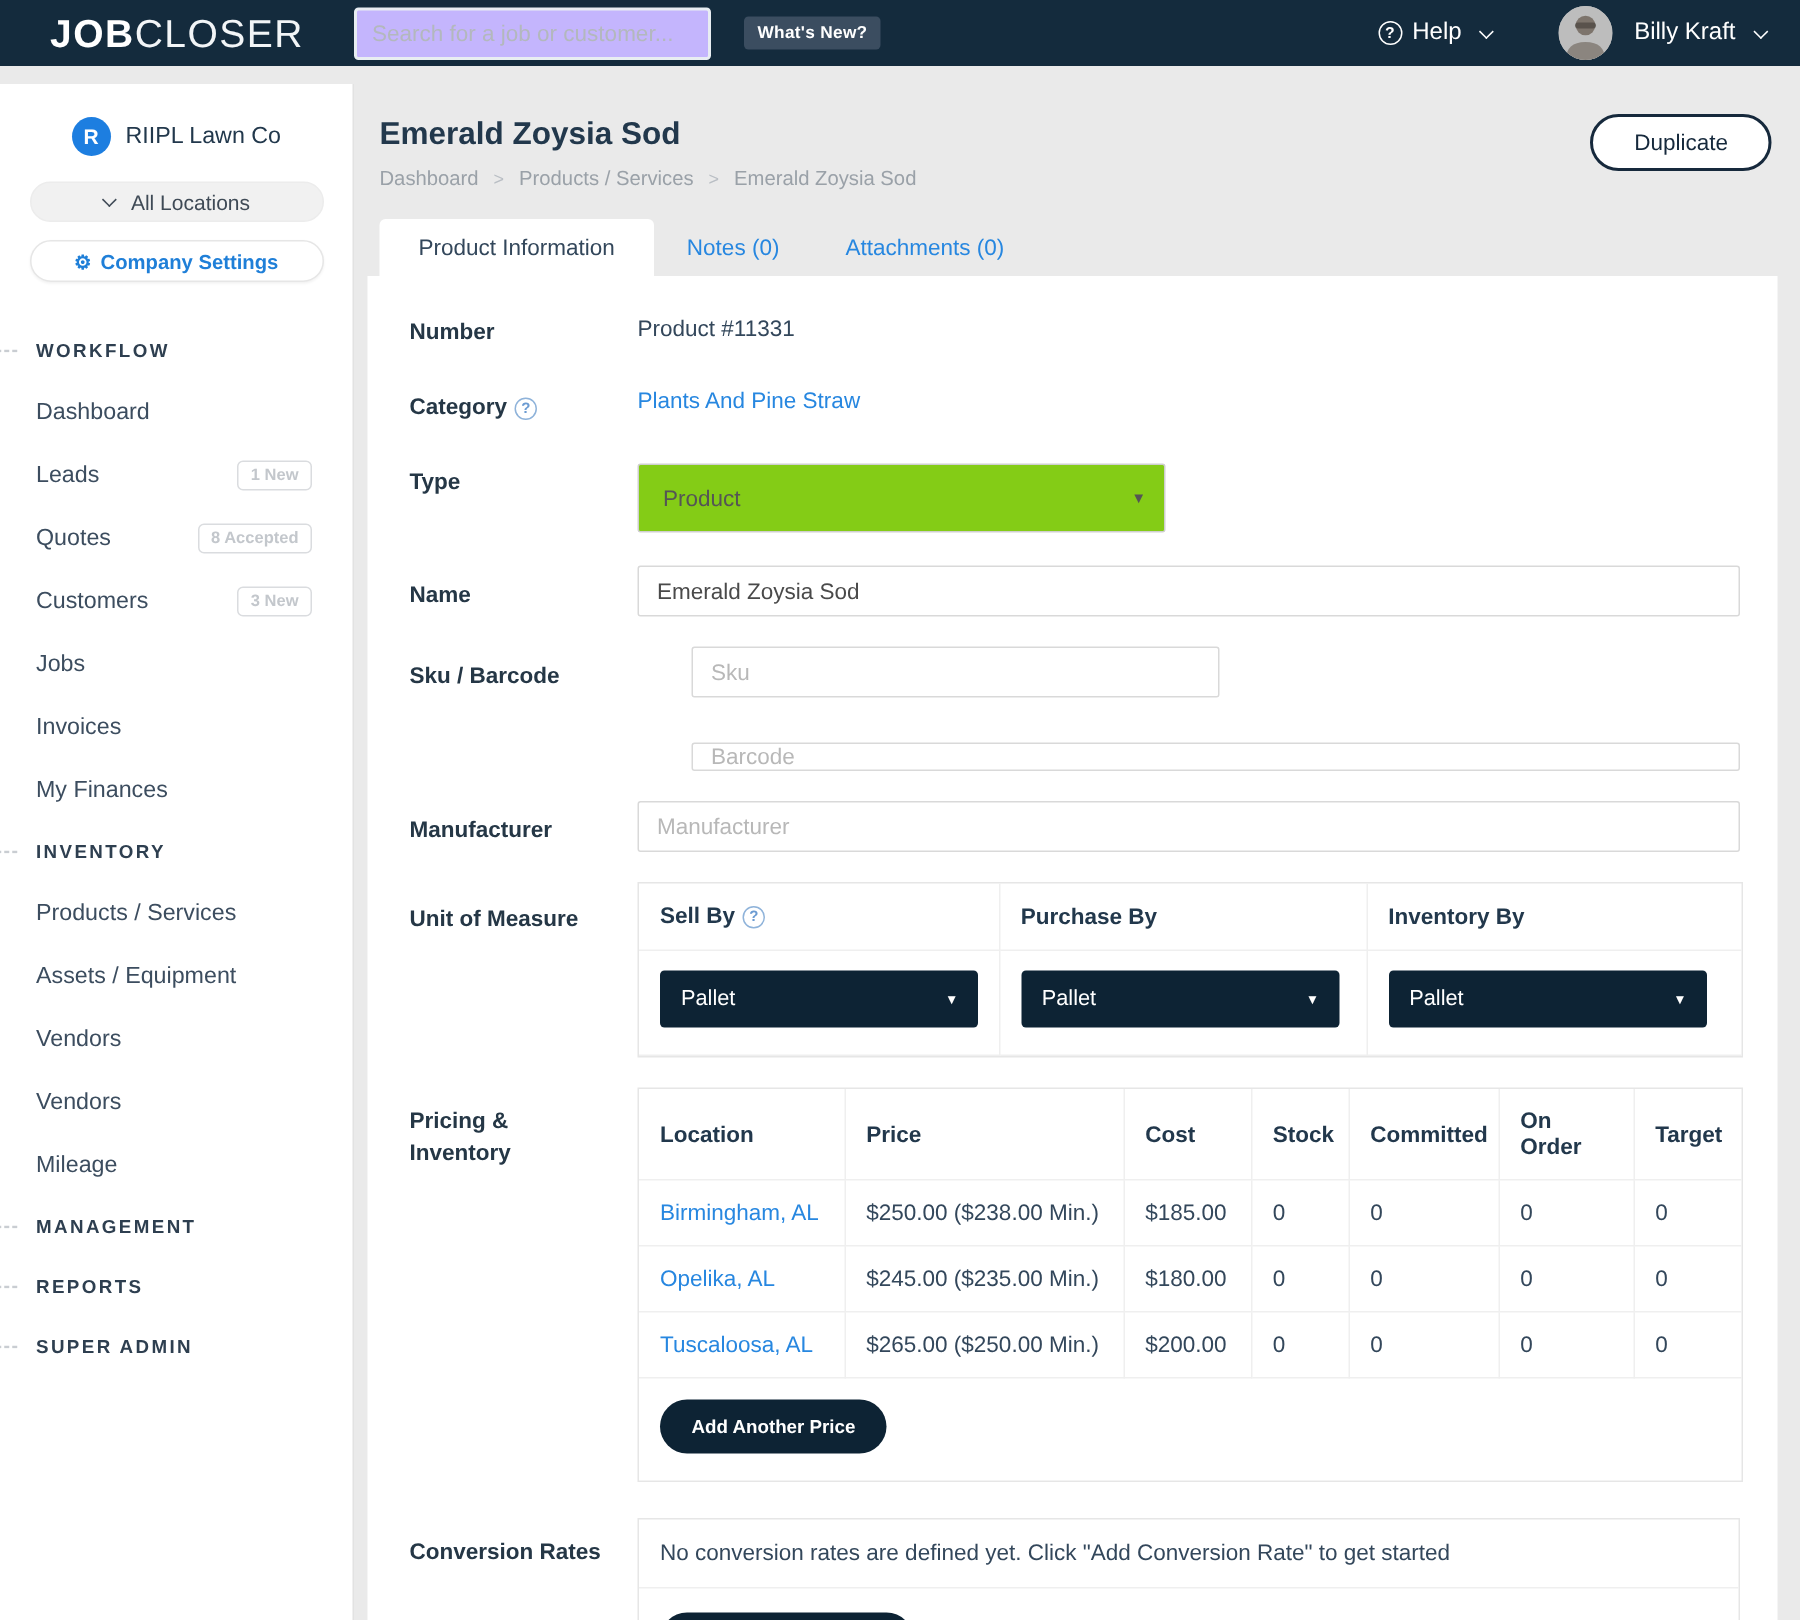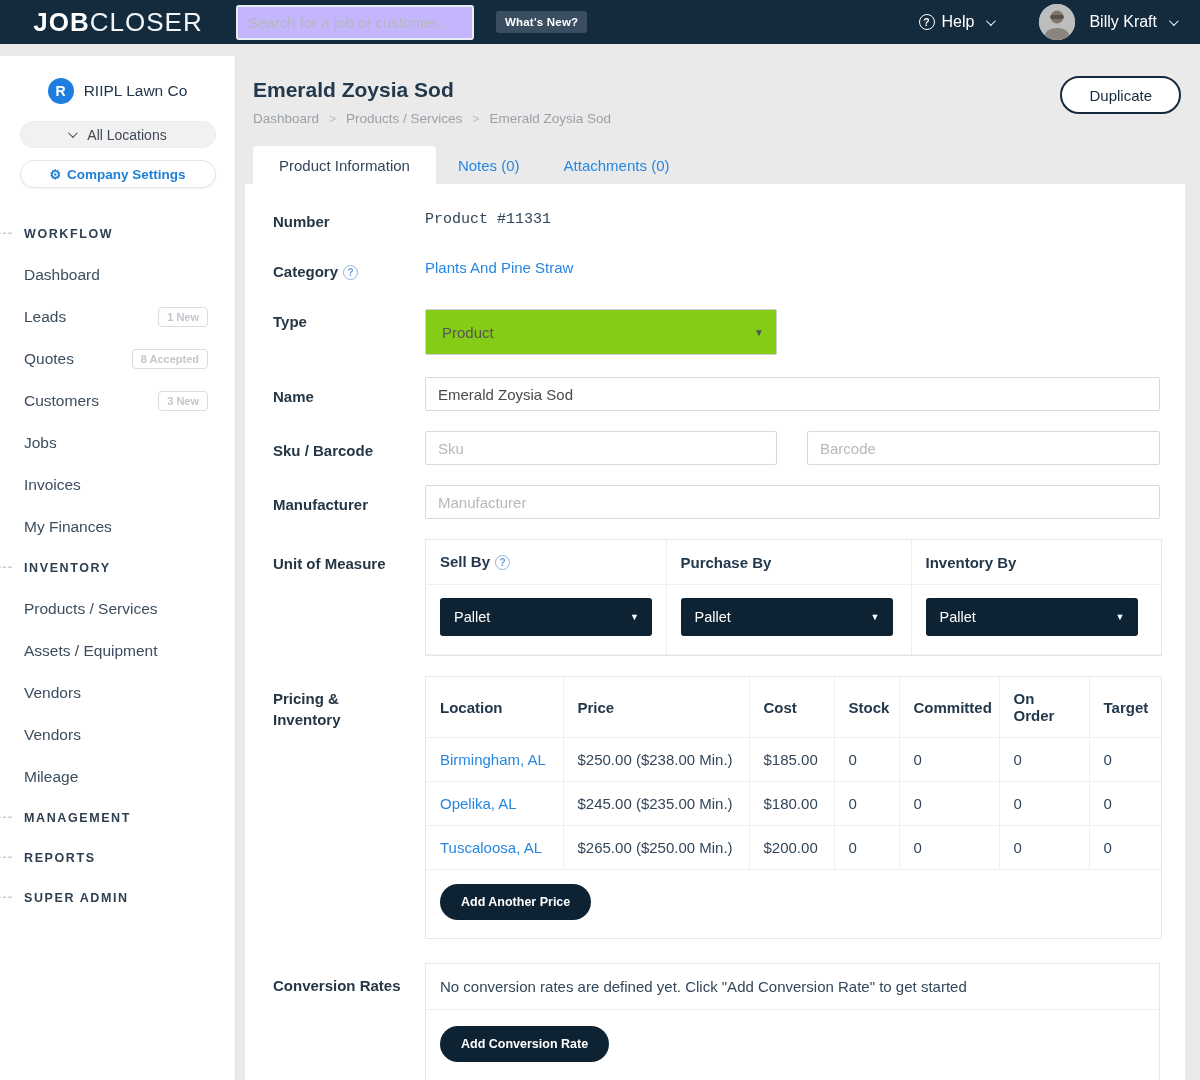--- a/index.html
+++ b/index.html
@@ -49,29 +49,29 @@
   .tabbar { display:flex; margin:20px 0 0 17px; height:38px; align-items:stretch; }
   .tab { display:flex; align-items:center; font-size:15px; padding:0 22px; color:#2787e0; cursor:pointer; }
   .tab.active { background:#fff; border-radius:4px 4px 0 0; color:#33475b; padding:0 26px; }
 
   .panel { margin:0 15px 0 9px; background:#fff; height:897px; padding:25px 25px 0 28px; overflow:hidden; }
 
   .form-row { display:flex; margin-bottom:27px; }
   .f-label { width:152px; flex:0 0 152px; font-size:15px; font-weight:700; color:#253746; padding-top:2px; line-height:21px; }
   .f-control { flex:1; }
   .help-dot { display:inline-flex; width:15px; height:15px; border:1.2px solid #8fb3da; border-radius:50%; color:#6b9bd2; font-size:10px; font-weight:700; align-items:center; justify-content:center; margin-left:5px; transform:translateY(-1px); cursor:pointer; }
-  .plain-val { font-size:15px; color:#33475b; padding-top:2px;font-family:Liberation Mono, monospace; }
+  .plain-val { font-size:15px; color:#33475b; padding-top:2px; }
   .link { color:#2787e0; font-size:15px; cursor:pointer; text-decoration:none; }
 
   .sel-light { position:relative; width:352px; height:46px; border:1px solid #cfcfcf; border-radius:2px; background:#84cc16; display:flex; align-items:center; padding:0 16px; font-size:15px; color:#555; cursor:pointer; }
   .sel-light .arrow { position:absolute; right:12px; color:#555; font-size:10px; }
 
   .txt-input { width:100%; height:34px; border:1px solid #d9d9d9; border-radius:2px; padding:0 12px; font-size:15px; color:#4a4a4a; font-family:"Liberation Sans",sans-serif; background:#fff; }
   .txt-input::placeholder { color:#b8b8b8; }
-  .dual { display:flex; gap:30px; }
+  .dual { display:flex; gap:30px;flex-direction:column; }
   .dual .txt-input { width:352px; }
 
   .tbl-wrap { border:1px solid #e6e6e6; background:#fff; }
   table.grid { border-collapse:collapse; width:100%; table-layout:fixed; }
   table.grid th { text-align:left; font-size:15px; font-weight:700; color:#22384c; padding:13px 14px; border-right:1px solid #efefef; border-bottom:1px solid #efefef; }
   table.grid td { font-size:15px; color:#33475b; padding:13px 14px; border-right:1px solid #efefef; border-bottom:1px solid #efefef; }
   table.grid th:last-child, table.grid td:last-child { border-right:none; }
   table.grid tr:last-child td { border-bottom:1px solid #efefef; }
 
   .uom-cell { padding:13px 14px 18px 14px !important; }
@@ -237,21 +237,21 @@
       </div>
     </div>
 
     <div class="form-row" style="margin-bottom:20px;">
       <div class="f-label" style="padding-top:9px;">Name</div>
       <div class="f-control">
         <input class="txt-input" type="text" value="Emerald Zoysia Sod" style="">
       </div>
     </div>
 
-    <div class="form-row" style="margin-bottom:20px;">
+    <div class="form-row" style="margin-bottom:20px;gap:36px;">
       <div class="f-label" style="padding-top:9px;">Sku / Barcode</div>
       <div class="f-control dual">
         <input class="txt-input" type="text" placeholder="Sku" style="">
         <input class="txt-input" type="text" style="flex: 1 1 0%; width: auto;" placeholder="Barcode">
       </div>
     </div>
 
     <div class="form-row" style="margin-bottom:20px;">
       <div class="f-label" style="padding-top:9px;">Manufacturer</div>
       <div class="f-control">

